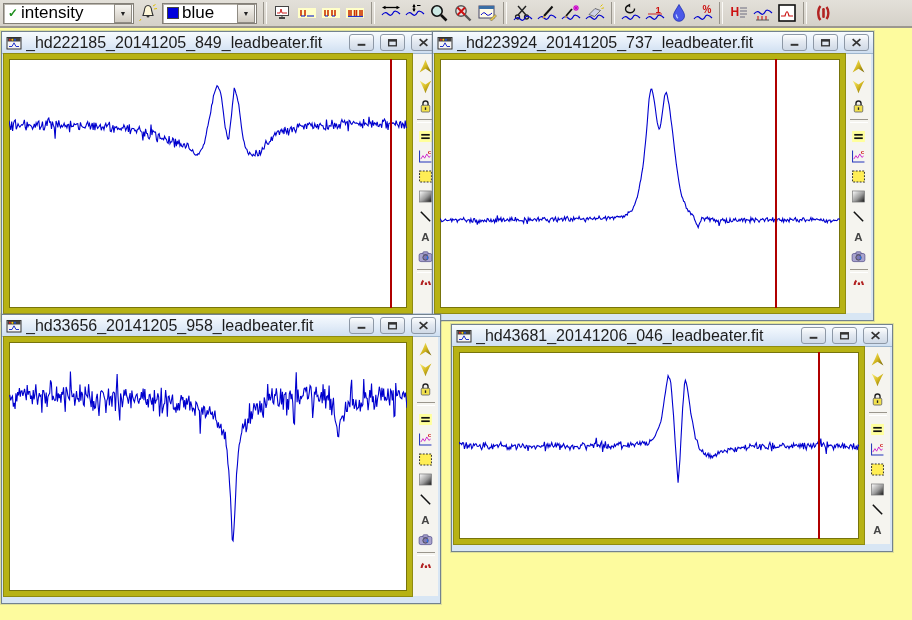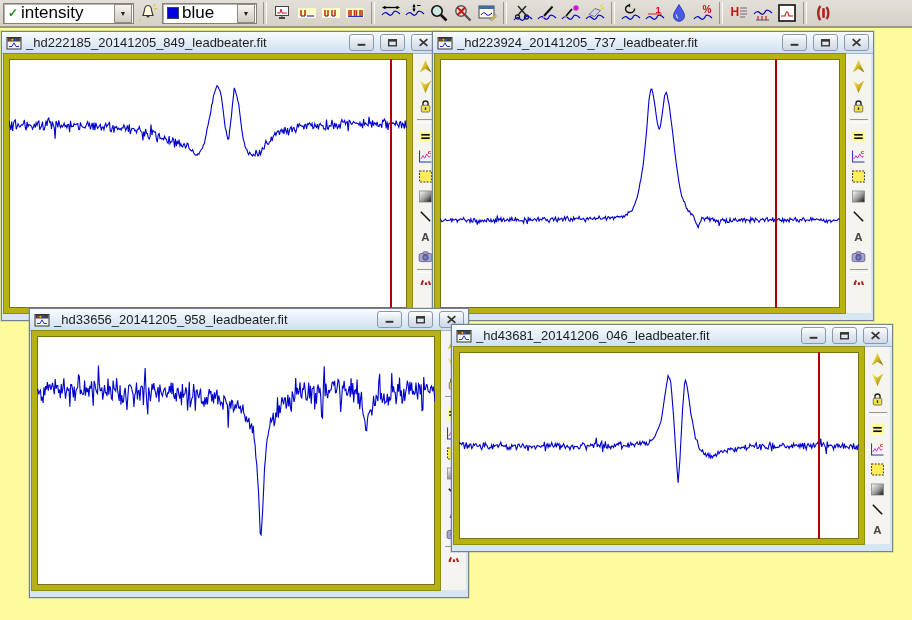--- a/index.html
+++ b/index.html
@@ -22,28 +22,28 @@
   .tb-icon svg{width:20px;height:20px;}
   .tsep{width:2px;height:22px;border-left:1px solid #98948b;border-right:1px solid #fbfaf7;margin:0 4px;flex:0 0 auto;}
   #toolbar-groups{display:flex;align-items:center;}
 
   
   #mdi{position:absolute;top:30px;left:0;width:912px;height:590px;}
   .win{position:absolute;box-sizing:border-box;border:1px solid #72828f;background:#d8e6f4;
        box-shadow:0 0 0 1px rgba(130,140,150,.25);}
   .win.tl{left:1px;top:1px;width:440px;height:290px;}
   .win.tr{left:432px;top:1px;width:442px;height:290px;}
-  .win.bl{left:1px;top:278px;width:440px;height:290px;margin-left:28px;}
+  .win.bl{left:1px;top:284px;width:440px;height:290px;}
   .win.br{left:451px;top:294px;width:442px;height:228px;}
 
   .titlebar{height:21px;display:flex;align-items:center;gap:4px;padding:0 4px;
             background:linear-gradient(#f7fbfe,#e2ecf8 55%,#cfdff1);
             border-bottom:1px solid #9fb6cd;}
   .ticon{width:16px;height:14px;flex:0 0 auto;display:flex;}
-  .title{flex:1;font-size:13px;color:#1c1c1c;white-space:nowrap;overflow:hidden;}
+  .title{flex:1;font-size:16px;color:#1c1c1c;white-space:nowrap;overflow:hidden;}
   .wbtn{width:25px;height:17px;box-sizing:border-box;border:1px solid #8d98a6;border-radius:3px;
         background:linear-gradient(#fdfefe,#e3e9f1 45%,#cfd9e6);
         display:flex;align-items:center;justify-content:center;margin-left:2px;flex:0 0 auto;}
   .wbtn svg{width:11px;height:9px;}
 
   .client{position:absolute;top:22px;left:2px;right:2px;bottom:7px;display:flex;}
   .plotwrap{position:relative;flex:1;background:#fff;
             border:5px solid #b7b214;box-shadow:inset 0 0 0 1px #77740b, 0 0 0 1px #8f8b10;}
   .plot{position:absolute;left:0;top:0;width:100%;height:100%;display:block;}
   .cursor{position:absolute;top:0;bottom:0;width:2px;background:#b00000;}

